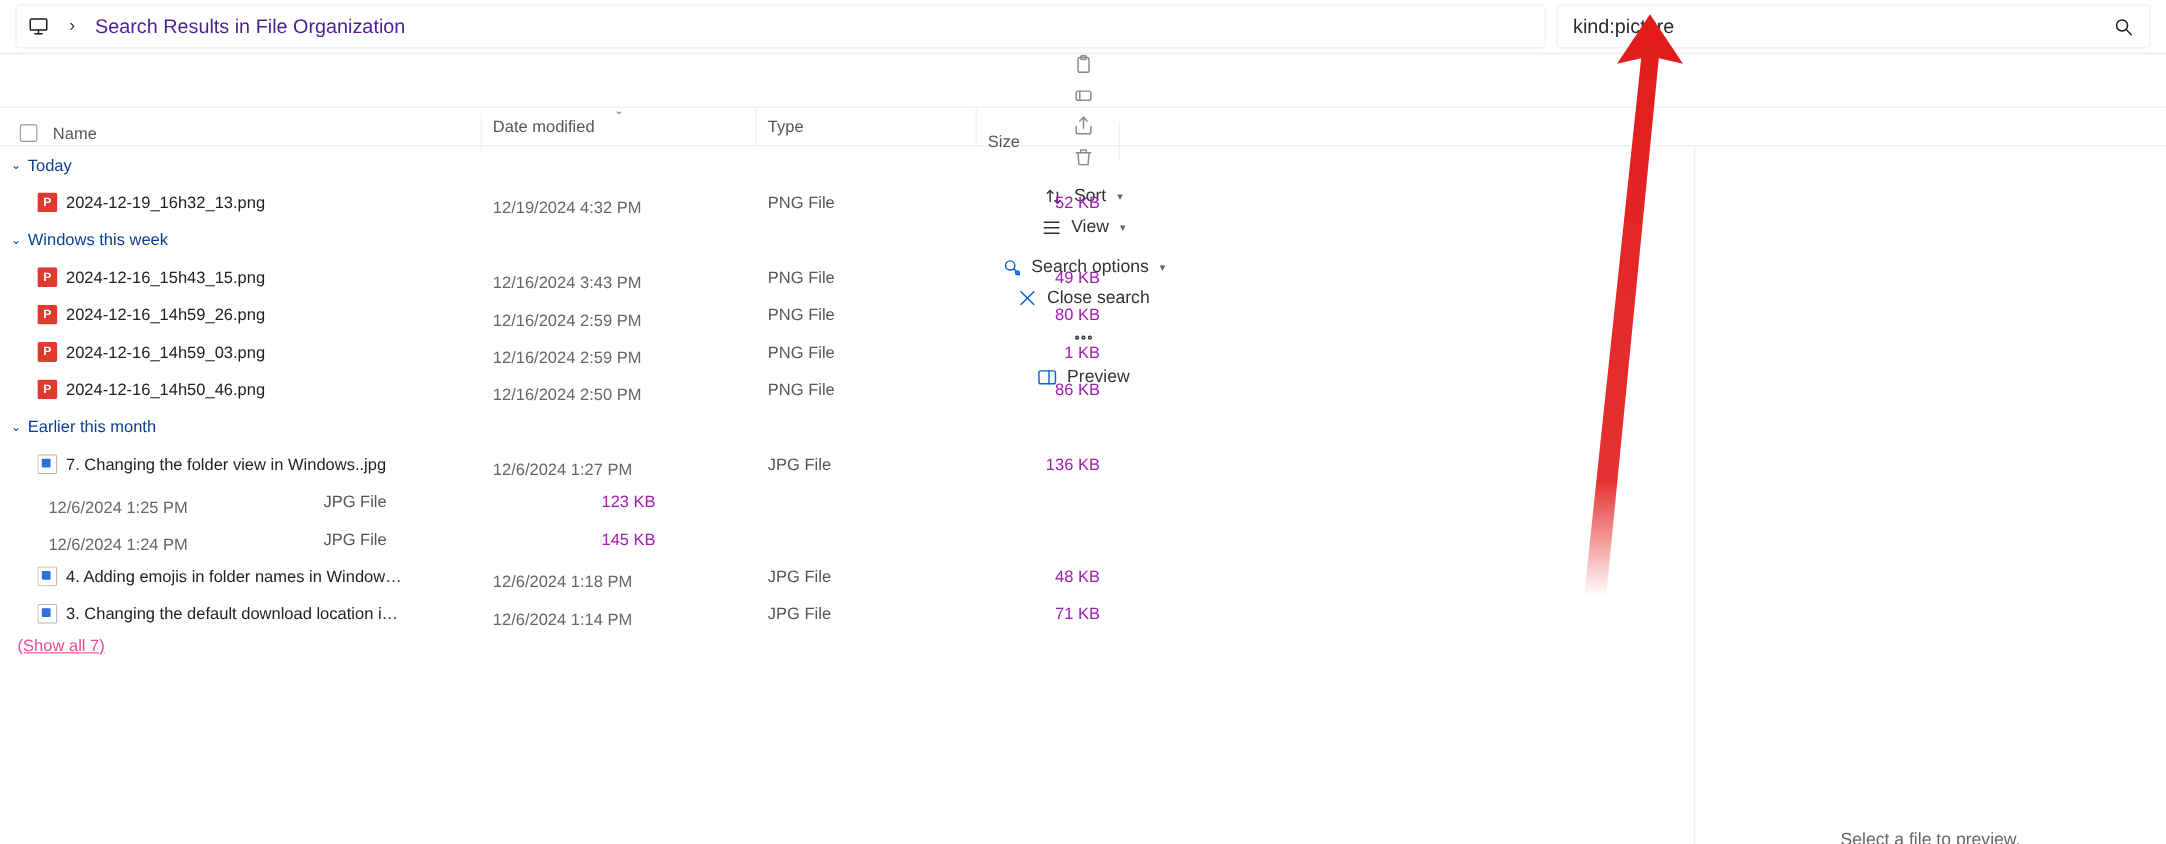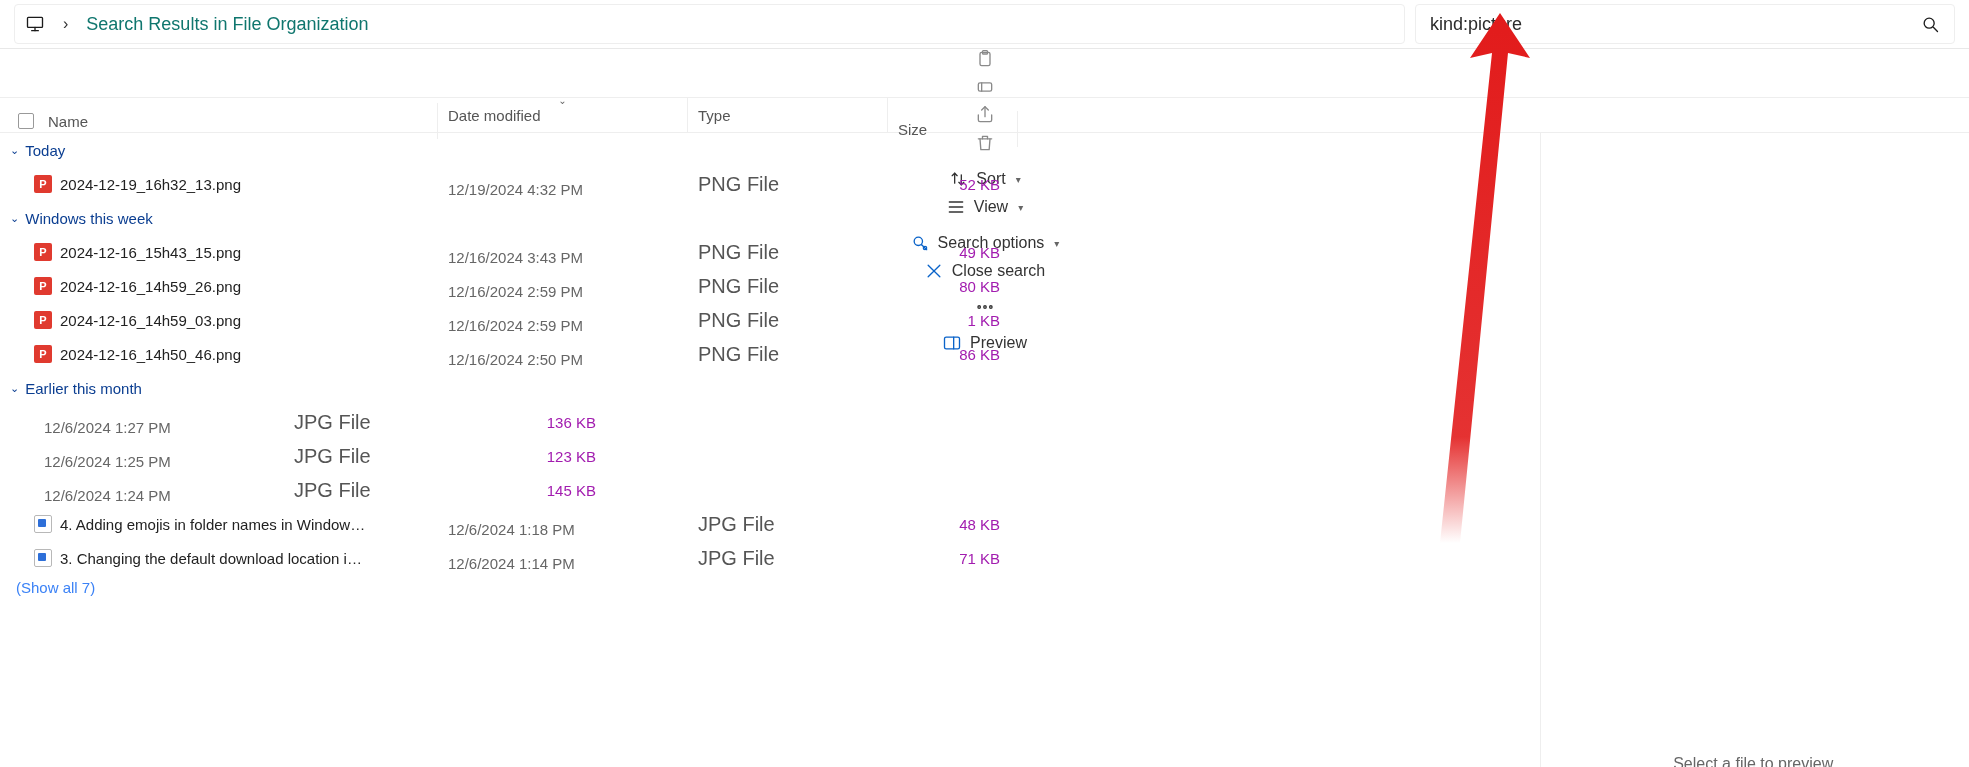--- a/index.html
+++ b/index.html
@@ -3,21 +3,21 @@
 <meta charset="utf-8">
 <style>
   * { box-sizing: border-box; margin: 0; padding: 0; font-family: "Segoe UI", Arial, sans-serif; }
   body { background: #fff; color: #1b1b1b; font-size: 14px; width: 1969px; }
 
   
   .addr-row { display: flex; align-items: center; height: 48px; padding: 4px 14px 4px 14px; gap: 10px; }
   .addr-box { flex: 1; display: flex; align-items: center; gap: 14px; height: 40px; padding: 0 10px; border: 1px solid #eee; border-radius: 4px; background: #fff; }
   .search-box { width: 540px; display: flex; align-items: center; height: 40px; padding: 0 14px; border: 1px solid #eee; border-radius: 4px; background: #fff; font-size: 18px; }
   .search-box input { flex: 1; border: none; outline: none; font-size: 18px; color: #2b2b2b; background: transparent; }
-  .addr-text { font-size: 18px; color: #0f766e; }
+  .addr-text { font-size: 18px; color: #4c1d95; }
   .chevron { font-size: 16px; color: #333; padding: 0 4px; }
 
   .hr { height: 1px; background: #e8e8e8; width: 100%; }
 
   
   .toolbar { display: flex; align-items: center; height: 48px; padding: 0 18px; gap: 8px; flex-direction: column; }
   .tb-btn { display: flex; align-items: center; gap: 8px; height: 36px; padding: 0 10px; border-radius: 4px; color: #333; font-size: 16px; cursor: pointer; }
   .tb-btn.icon-only { padding: 0 8px; color: #8a8a8a; }
   .tb-btn .caret { font-size: 10px; color: #666; margin-left: 2px; }
   .tb-sep { width: 1px; height: 28px; background: #ddd; margin: 0 8px; }
@@ -40,29 +40,29 @@
   .list { width: 1540px; overflow: hidden; }
   .preview-pane { flex: 1; border-left: 1px solid #eee; display: flex; align-items: flex-end; justify-content: center; padding-bottom: 20px; color: #666; font-size: 16px; position: relative; }
 
   .group-hdr { display: flex; align-items: center; height: 34px; padding-left: 10px; color: #0b3e91; font-size: 15px; cursor: pointer; }
   .group-hdr .gchev { font-size: 11px; margin-right: 6px; color: #0b3e91; }
 
   .row { display: flex; align-items: center; height: 34px; padding-left: 34px; }
   .cell-name { width: 404px; display: flex; align-items: center; gap: 8px; font-size: 15px; color: #222; overflow: hidden; white-space: nowrap; text-overflow: ellipsis; }
   .cell-name span.txt { overflow: hidden; white-space: nowrap; text-overflow: ellipsis; }
   .cell-date { width: 250px; padding-left: 10px; color: #666; font-size: 15px; margin-top: 11px; }
-  .cell-type { width: 200px; padding-left: 10px; color: #555; font-size: 20px; }
+  .cell-type { width: 200px; padding-left: 10px; color: #555; font-size: 15px; }
   .cell-size { width: 130px; text-align: right; color: #a21caf; font-size: 15px; padding-right: 18px; }
 
   .ficon { width: 18px; height: 18px; flex-shrink: 0; display: flex; align-items: center; justify-content: center; border-radius: 2px; font-size: 11px; }
   .ficon.png { background: #e03a2f; color: #fff; font-weight: bold; }
   .ficon.jpg { border: 1px solid #b8b8b8; background: #fff; position: relative; }
   .ficon.jpg::after { content: ""; position: absolute; left: 3px; top: 3px; width: 8px; height: 8px; background: #2e6fd8; border-radius: 1px; }
 
-  .showall { color: #3b82f6; font-size: 15px; padding: 4px 0 0 16px; cursor: pointer; }
+  .showall { color: #ec4899; font-size: 15px; padding: 4px 0 0 16px; cursor: pointer; text-decoration: underline; }
 
   
   .arrow-wrap { position: absolute; pointer-events: none; }
   svg.icon { width: 20px; height: 20px; display: block; }
   svg.icon path, svg.icon rect, svg.icon circle, svg.icon line { stroke: currentColor; fill: none; stroke-width: 1.6; stroke-linecap: round; stroke-linejoin: round; }
 </style>
 </head>
 <body>
 
 <div class="addr-row">
@@ -258,20 +258,24 @@
         </div>
         <div class="cell-date">12/16/2024 2:50 PM</div>
         <div class="cell-type">PNG File</div>
         <div class="cell-size">86 KB</div>
       </div>
       <div class="group-hdr">
         <span class="gchev">⌄</span>
         <span>Earlier this month</span>
       </div>
       <div class="row">
+        <div class="cell-name">
+          <div class="ficon jpg"></div>
+          <span class="txt">7. Changing the folder view in Windows..jpg</span>
+        </div>
         <div class="cell-date">12/6/2024 1:27 PM</div>
         <div class="cell-type">JPG File</div>
         <div class="cell-size">136 KB</div>
       </div>
       <div class="row">
         <div class="cell-date">12/6/2024 1:25 PM</div>
         <div class="cell-type">JPG File</div>
         <div class="cell-size">123 KB</div>
       </div>
       <div class="row">

